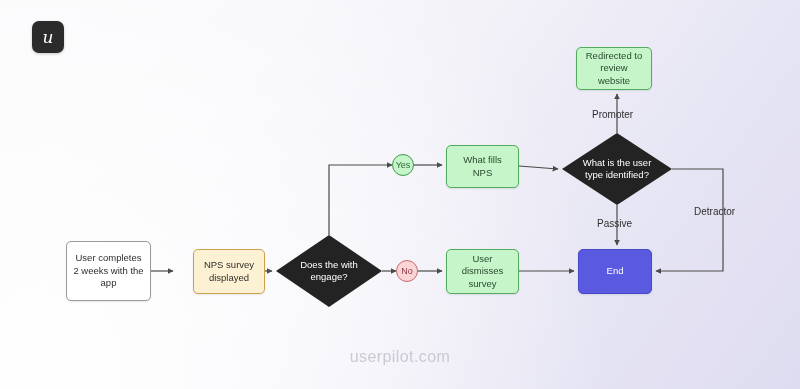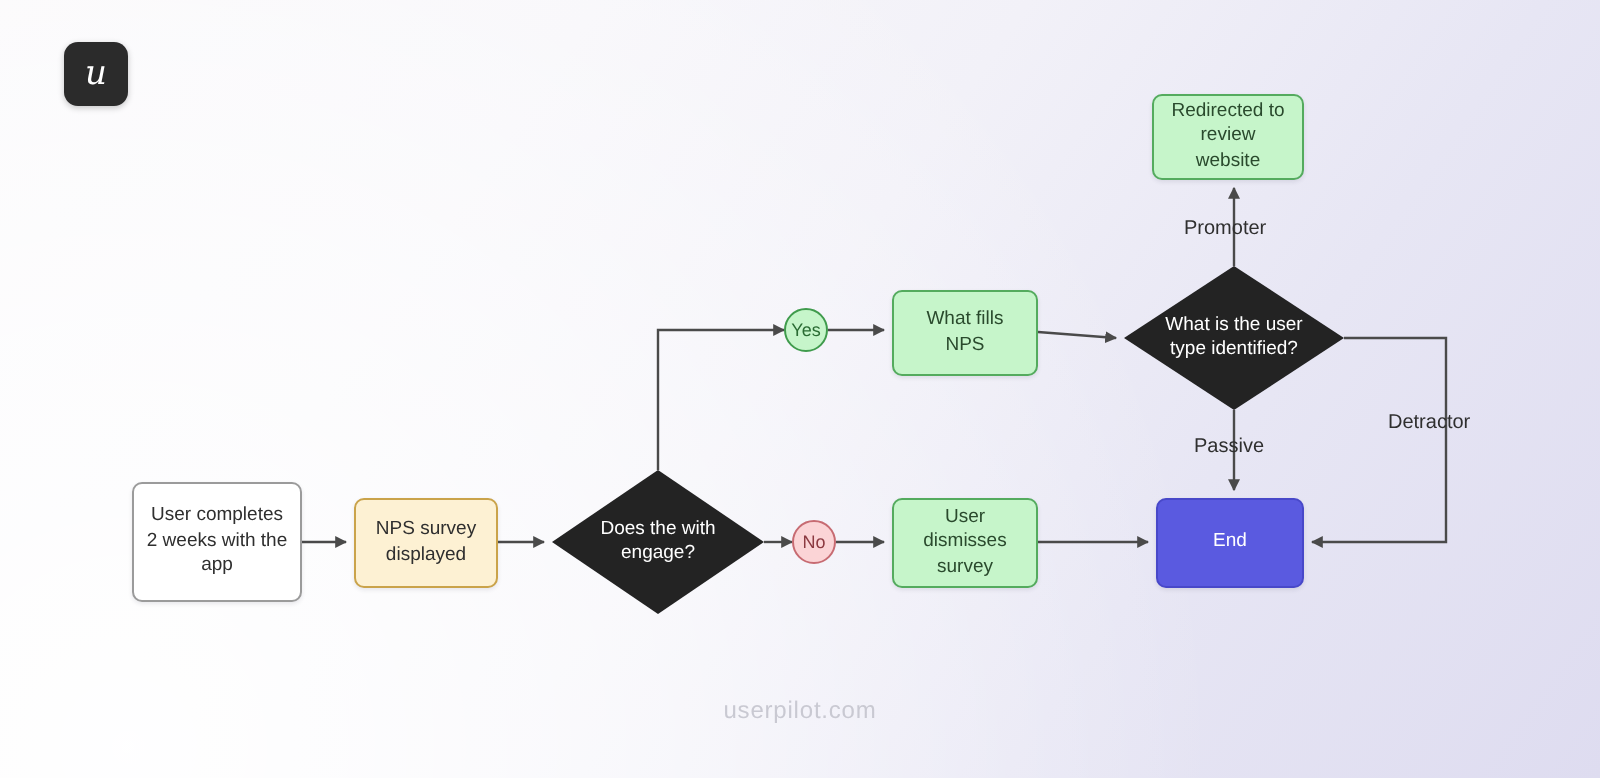--- a/index.html
+++ b/index.html
@@ -85,20 +85,21 @@
   }
   .n-start {
     background: #ffffff;
     border-color: #9b9b9b;
     color: #2f2f2f;
   }
   .n-cream {
     background: #fdf1d3;
     border-color: #caa34a;
     color: #2f2f2f;
+    margin-left: 16px;
   }
   .n-green {
     background: #c6f5ca;
     border-color: #54ab5e;
     color: #2a4a2d;
   }
   .n-end {
     background: #5a5ae0;
     border-color: #4848c9;
     color: #ffffff;
@@ -167,21 +168,21 @@
     padding: 1px 3px;
   }
 
   
   .watermark {
     position: absolute;
     left: 0;
     top: 348px;
     width: 800px;
     text-align: center;
-    font-size: 12px;
+    font-size: 16px;
     letter-spacing: 0.4px;
     color: #c9c9d2;
     z-index: 2;
   }
 </style>
 </head>
 <body>
 
 <div class="canvas">
 

